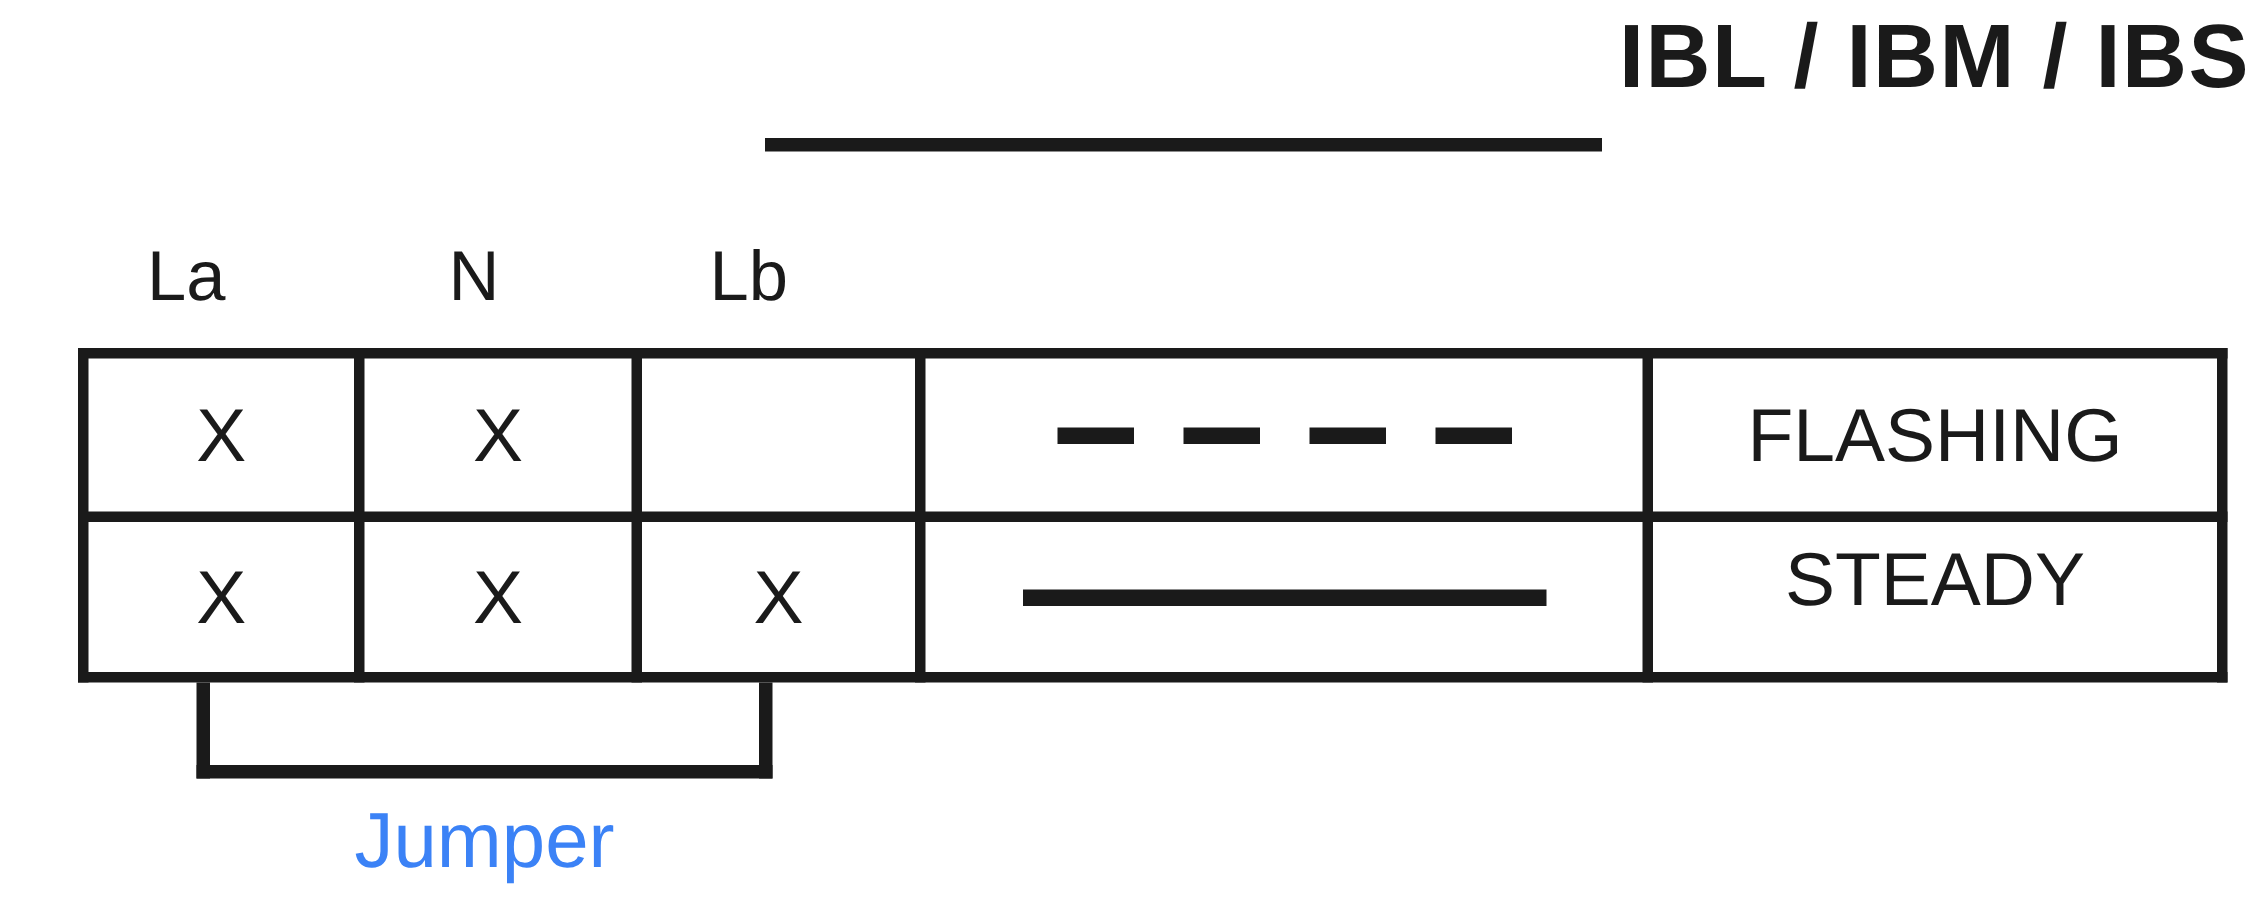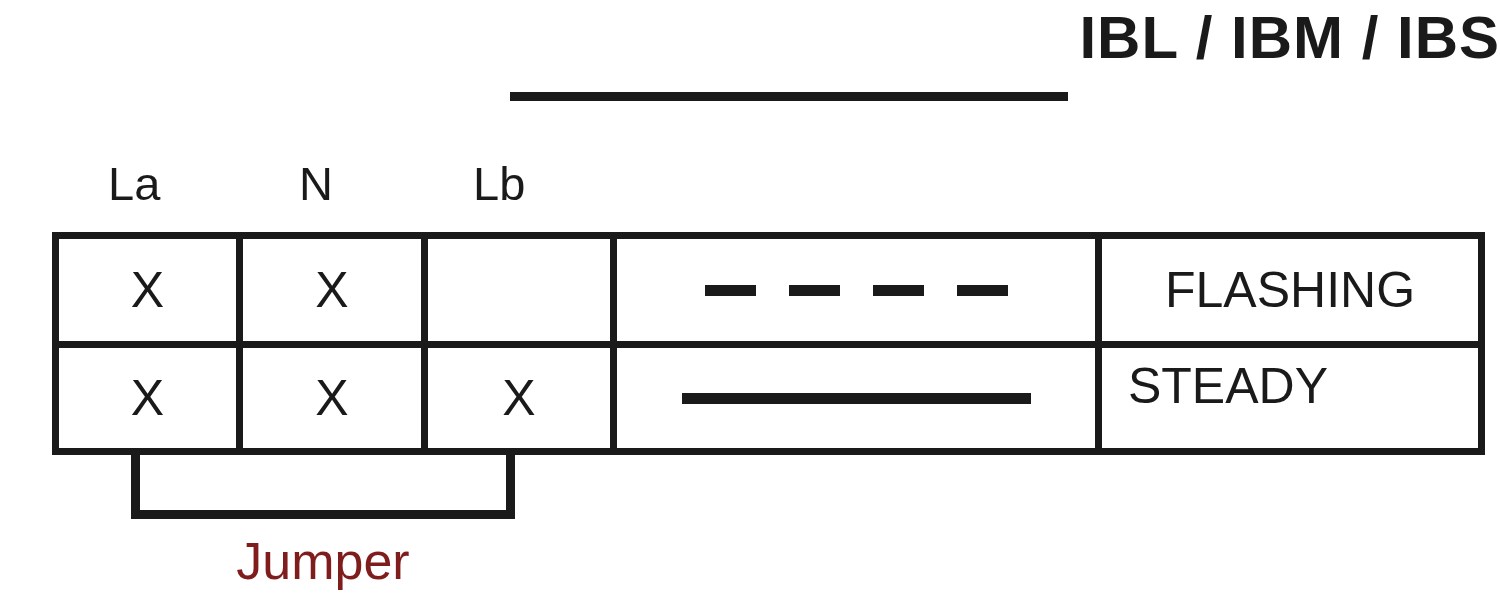--- a/index.html
+++ b/index.html
@@ -42,21 +42,21 @@
   }
 
   
   .col-header {
     position: absolute;
     font-size: 47px;
     line-height: 1;
     color: #1a1a1a;
     white-space: pre;
   }
-  #header-la { left: 108px; top: 160px; text-align: right; }
+  #header-la { left: 98px; top: 160px; text-align: right; }
   #header-n  { left: 299px; top: 160px; }
   #header-lb { left: 473px; top: 160px; text-align: center; }
 
   
   #table {
     position: absolute;
     left: 52px;
     top: 232px;
     width: 1433px;
     height: 223px;
@@ -110,21 +110,21 @@
   #cell-r1-n  { left: 191px;  top: 7px;  width: 178px; height: 102px; }
   #cell-r1-lb { left: 376px;  top: 7px;  width: 182px; height: 102px; }
   #cell-r1-ind{ left: 565px;  top: 7px;  width: 478px; height: 102px; }
   #cell-r1-st { left: 1050px; top: 7px;  width: 376px; height: 102px; }
 
   
   #cell-r2-la { left: 7px;    top: 116px; width: 177px; height: 100px; }
   #cell-r2-n  { left: 191px;  top: 116px; width: 178px; height: 100px; }
   #cell-r2-lb { left: 376px;  top: 116px; width: 182px; height: 100px; }
   #cell-r2-ind{ left: 565px;  top: 116px; width: 478px; height: 100px; }
-  #cell-r2-st { left: 988px; top: 116px; width: 376px; height: 76px; }
+  #cell-r2-st { left: 1050px; top: 116px; width: 376px; height: 76px; }
 
   
   .dashed-line {
     display: flex;
     align-items: center;
     gap: 33px;
   }
   .dash {
     width: 51px;
     height: 11px;
@@ -169,21 +169,21 @@
     background: #1a1a1a;
   }
   #jumper-label {
     position: absolute;
     left: 131px;
     top: 535px;
     width: 384px;
     text-align: center;
     font-size: 52px;
     line-height: 1;
-    color: #7f1d1d;
+    color: #3b82f6;
     white-space: pre;
   }
 </style>
 </head>
 <body>
 
 <div id="title-block">
   <div id="title-text">IBL / IBM / IBS</div>
 </div>
 <div id="title-underline"></div>

